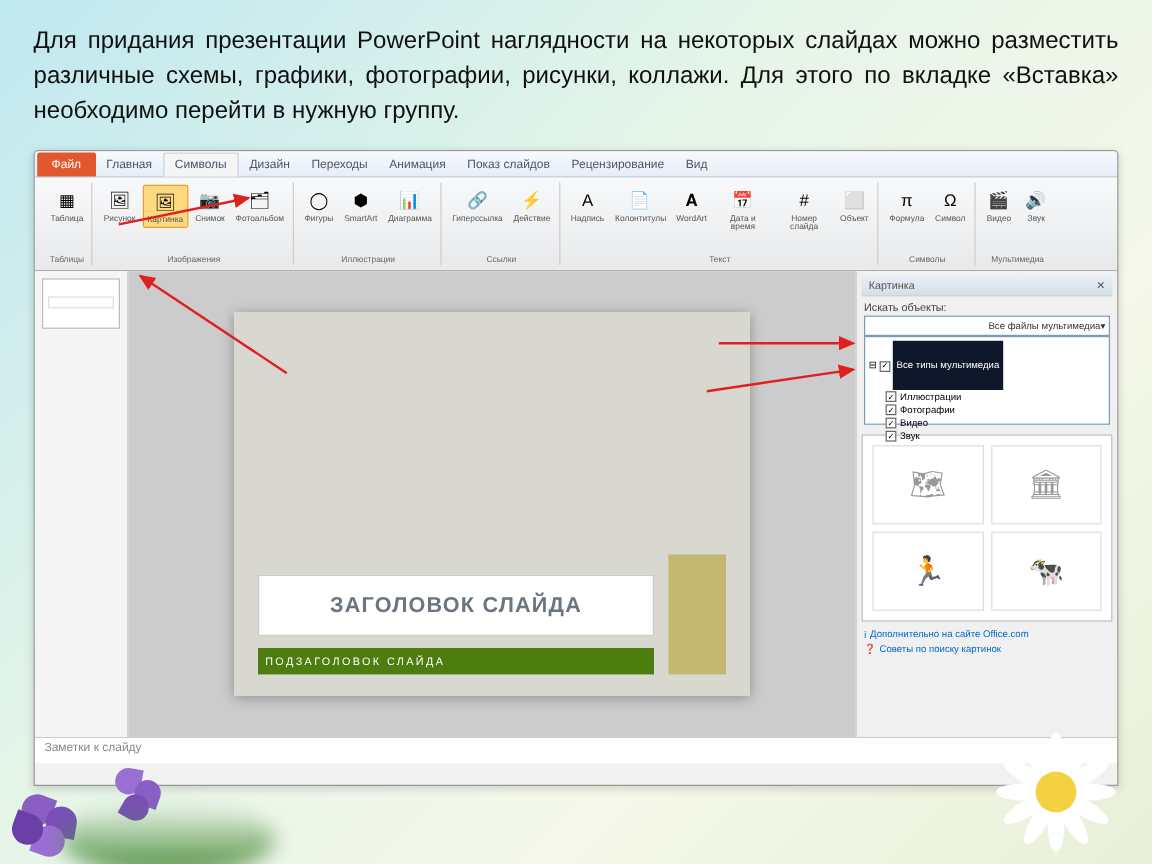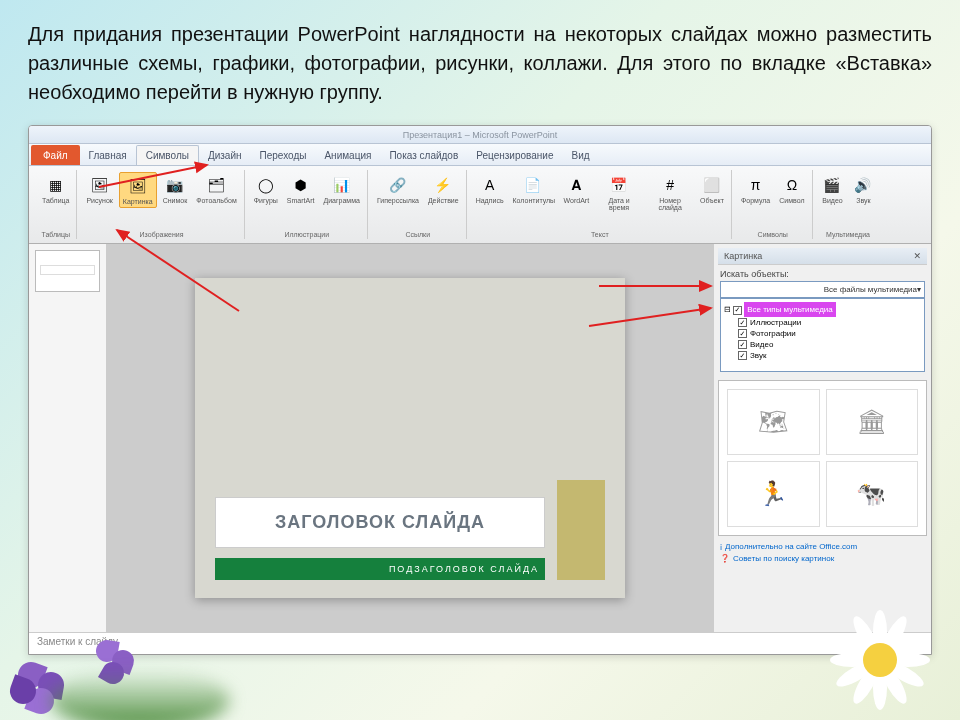--- a/index.html
+++ b/index.html
@@ -23,32 +23,32 @@
 .grouplbl{font-size:7px;color:#666;padding-bottom:1px}
 .workspace{display:flex;height:calc(100% - 140px);background:#e8e8e8}
 .thumbs{width:78px;background:#f5f5f5;border-right:1px solid #ccc;padding:6px}
 .thumb{background:#fff;border:1px solid #bbb;height:42px;position:relative;margin-bottom:6px}
 .thumb-num{position:absolute;left:-12px;top:0;font-size:9px;color:#666}
 .thumb-mini{margin:14px 4px 0;height:10px;border:1px solid #ddd}
 .canvas{flex:1;background:#ccc;display:flex;align-items:center;justify-content:center;position:relative}
 .slide{width:430px;height:320px;background:#d8d8d0;box-shadow:0 2px 10px rgba(0,0,0,.3);position:relative}
 .slide-title-box{position:absolute;bottom:50px;left:20px;right:80px;background:#fff;border:1px solid #ccc;padding:14px 10px;text-align:center}
 .slide-title{font-size:18px;color:#6a7580;letter-spacing:1px;font-weight:700}
-.slide-sub-box{position:absolute;bottom:18px;left:20px;right:80px;background:#15803d;padding:6px;text-align:right}
+.slide-sub-box{position:absolute;bottom:18px;left:20px;right:80px;background:#4d7c0f;padding:6px;text-align:left}
 .slide-sub{font-size:9px;color:#fff;letter-spacing:2px}
 .slide-accent{position:absolute;bottom:18px;right:20px;width:48px;height:100px;background:#c4b870}
 .sidepanel{width:218px;background:#f0f0f0;border-left:1px solid #ccc;padding:4px;font-size:9px}
 .sp-title{background:linear-gradient(#e8eef5,#d5dfe9);padding:3px 6px;color:#555;font-size:9px;border-bottom:1px solid #ccc;display:flex;justify-content:space-between}
 .sp-row{padding:4px 2px}
 .sp-lbl{font-size:9px;color:#444;margin-bottom:2px}
 .sp-input{width:130px;height:18px;border:1px solid #7a9ac0;background:#fff;display:inline-block;vertical-align:middle}
 .sp-btn{display:inline-block;padding:2px 10px;background:linear-gradient(#fdfdfd,#e5e5e5);border:1px solid #999;border-radius:2px;font-size:9px;margin-left:4px;cursor:pointer}
 .sp-select{width:100%;height:17px;border:1px solid #7a9ac0;background:#fff;font-size:8px;padding:1px 3px;color:#333;display:flex;align-items:center;justify-content:flex-end}
 .sp-tree{background:#fff;border:1px solid #7a9ac0;height:74px;padding:3px;font-size:8px}
-.sp-tree-hdr{background:#d946ef;color:#fff;padding:3px 3px;display:inline-block}
+.sp-tree-hdr{background:#0f172a;color:#fff;padding:16px 3px;display:inline-block}
 .sp-chk{display:flex;align-items:center;gap:3px;padding:1px 0 1px 14px}
 .chkbox{width:9px;height:9px;border:1px solid #666;background:#fff;display:inline-flex;align-items:center;justify-content:center;font-size:7px}
 .sp-results{background:#fff;border:1px solid #bbb;height:156px;margin-top:4px;display:grid;grid-template-columns:1fr 1fr;gap:6px;padding:8px}
 .sp-res-item{border:1px solid #ddd;display:flex;align-items:center;justify-content:center;font-size:24px;color:#999}
 .sp-links{padding:4px 2px;font-size:8px}
 .sp-link{color:#0066cc;display:flex;align-items:center;gap:3px;padding:1px 0;cursor:pointer}
 .notes{height:22px;background:#fff;border-top:1px solid #ccc;padding:3px 8px;font-size:10px;color:#888}
 .arrow{position:absolute;pointer-events:none}
 .arrow svg{overflow:visible}
 .flowers{position:absolute;bottom:-10px;left:-10px;width:380px;height:150px;pointer-events:none}
@@ -56,21 +56,20 @@
 .d-petal{position:absolute;width:14px;height:44px;background:#fff;border-radius:50%;left:53px;top:10px;transform-origin:50% 50px}
 .d-center{position:absolute;width:34px;height:34px;background:#f5d040;border-radius:50%;left:43px;top:43px}
 </style>
 </head>
 <body>
 
 <div class="page">
   <p class="description">Для придания презентации PowerPoint наглядности на некоторых слайдах можно разместить различные схемы, графики, фотографии, рисунки, коллажи. Для этого по вкладке «Вставка» необходимо перейти в нужную группу.</p>
 
   <div class="ppwin">
-    <div class="titlebar">Презентация1 – Microsoft PowerPoint</div>
 
     <div class="ribbon-tabs">
       <div class="file-tab">Файл</div>
       <div id="tabs-host" style="display: contents;"><div class="tab">Главная</div><div class="tab active">Символы</div><div class="tab">Дизайн</div><div class="tab">Переходы</div><div class="tab">Анимация</div><div class="tab">Показ слайдов</div><div class="tab">Рецензирование</div><div class="tab">Вид</div></div>
     </div>
 
     <div class="ribbon" id="ribbon-host">
         <div class="ribgroup">
           <div class="ribicons">
             <div class="ribicon">

